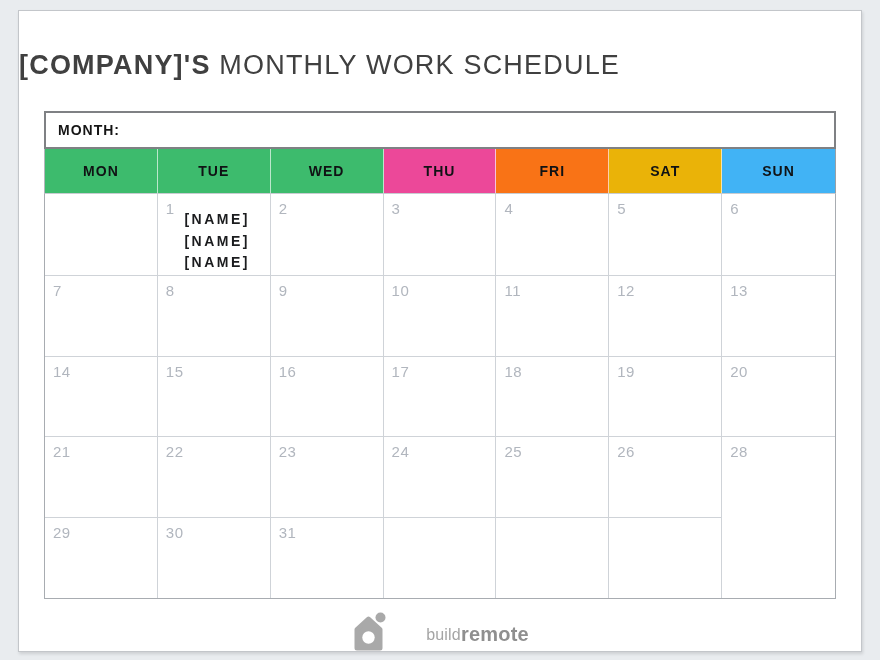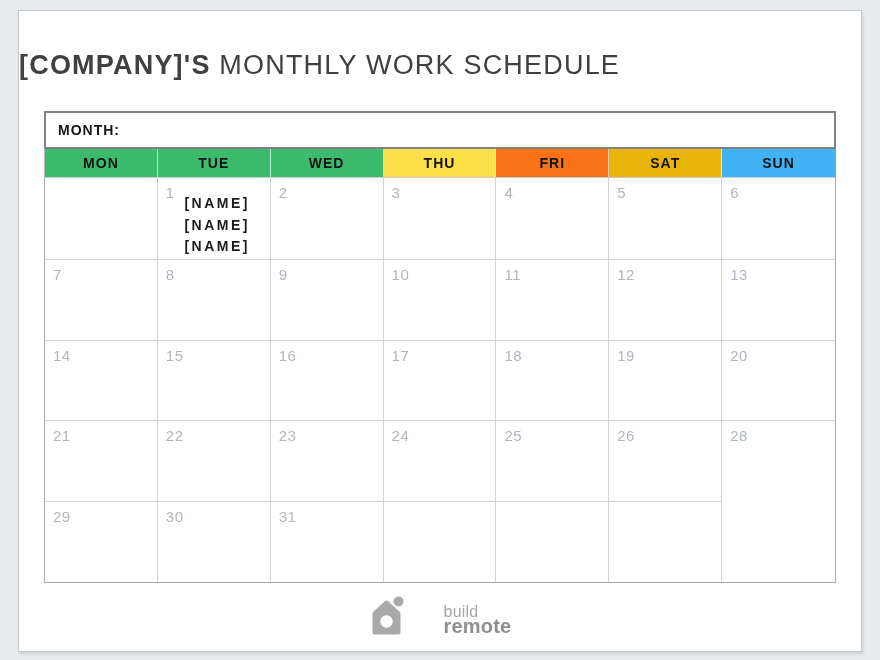--- a/index.html
+++ b/index.html
@@ -42,21 +42,21 @@
     font-weight: bold;
     letter-spacing: 1px;
     color: #151515;
     background: #ffffff;
   }
   .month-value { flex: 1; height: 100%; }
 
   .day-row {
     display: grid;
     grid-template-columns: repeat(7, 1fr);
-    height: 28px;
+    height: 44px;
     border-left: 1px solid #b3b7bc;
     border-right: 1px solid #9aa0a5;
   }
   .day-h {
     display: flex;
     align-items: center;
     justify-content: center;
     font-size: 14px;
     font-weight: bold;
     letter-spacing: 1px;
@@ -104,21 +104,21 @@
     white-space: nowrap;
   }
 
   .footer {
     margin-top: 11px;
     display: flex;
     justify-content: center;
     align-items: center;
     gap: 7px;
   }
-  .brand { display: flex; flex-direction: column; line-height: 15px; padding-top: 8px; margin-left: 28px; }
+  .brand { display: flex; line-height: 15px; padding-top: 8px; margin-left: 28px; }
   .brand-1 { color: #a5a5a5; font-size: 16px; font-weight: normal; letter-spacing: 0.2px; }
   .brand-2 { color: #8f8f8f; font-size: 20px; font-weight: bold; letter-spacing: 0.2px; }
 </style>
 </head>
 <body>
 
 <div class="card">
 
   <div class="title">
     <span class="t-bold">[COMPANY]'S</span><span class="t-reg"> MONTHLY WORK SCHEDULE</span>
@@ -128,21 +128,21 @@
 
     <div class="month-row">
       <span>MONTH:</span>
       <span class="month-value"></span>
     </div>
 
     <div class="day-row">
         <div class="day-h" style="background: rgb(61, 187, 109);">MON</div>
         <div class="day-h" style="background: rgb(61, 187, 109);">TUE</div>
         <div class="day-h" style="background: rgb(61, 187, 109);">WED</div>
-        <div class="day-h" style="background: #fde047;">THU</div>
+        <div class="day-h" style="background: #ec4899;">THU</div>
         <div class="day-h" style="background: #f97316; text-align: right;">FRI</div>
         <div class="day-h" style="background: #eab308;">SAT</div>
         <div class="day-h" style="background: rgb(65, 179, 245);">SUN</div>
       </div>
 
     <div class="grid">
         <div class="cell"><span class="date-num"></span></div>
         <div class="cell has-entries">
           <span class="date-num">1</span>
           <div class="entries">

